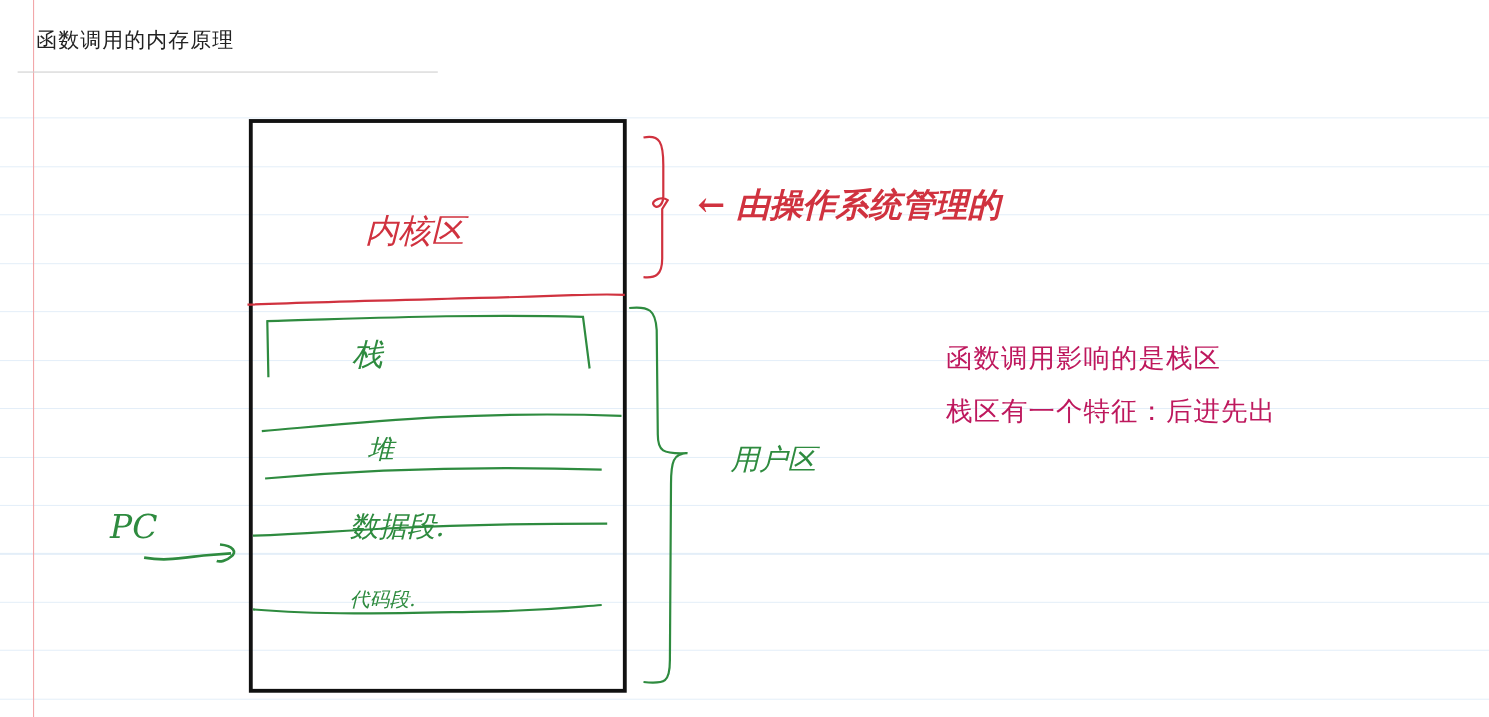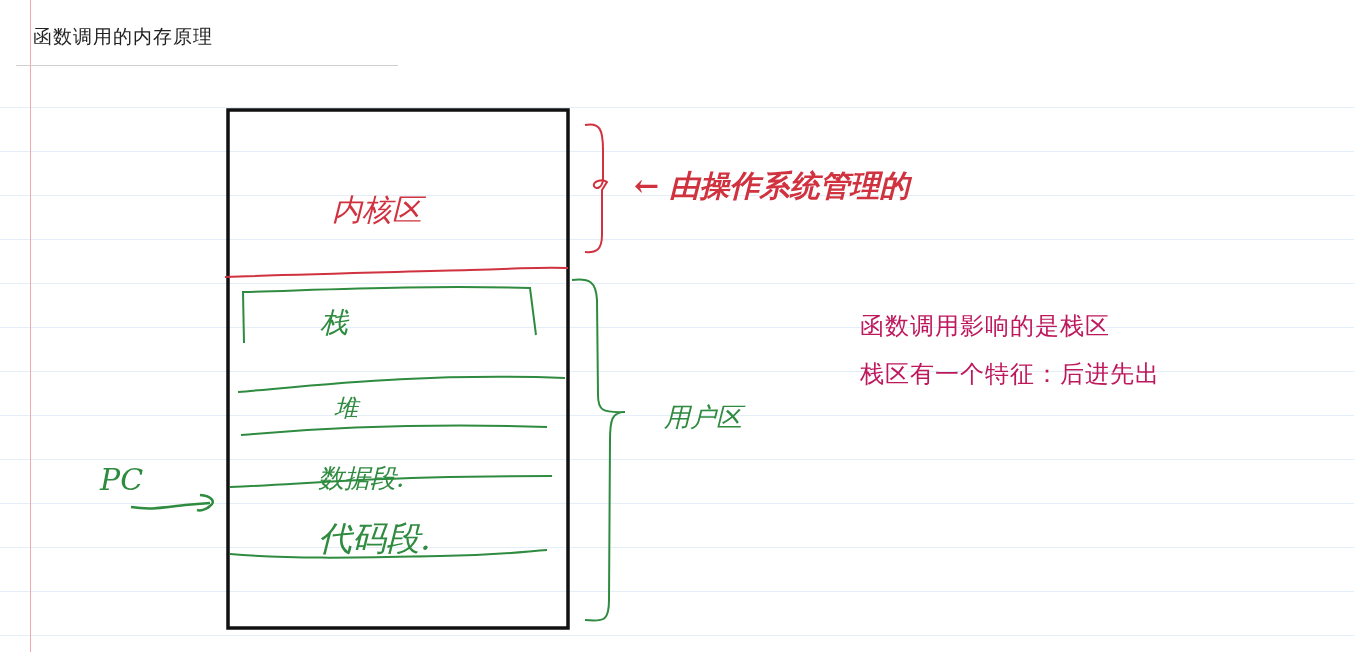--- a/index.html
+++ b/index.html
@@ -66,19 +66,19 @@
   <path d="M131 507 C150 510, 160 508, 185 505 L210 503" fill="none" stroke="#2e8b3f" stroke-width="2.5"></path>
   <path d="M200 495 C212 496, 216 502, 210 506 C206 510, 200 511, 197 510" fill="none" stroke="#2e8b3f" stroke-width="2.5"></path>
 </svg>
 
 <div class="hand red" style="left:332px; top:190px; font-size:30px;">内核区</div>
 <div class="hand red" style="left:634px; top:166px; font-size:30px;font-weight:bold;">← 由操作系统管理的</div>
 
 <div class="hand green" style="left:320px; top:304px; font-size:28px;">栈</div>
 <div class="hand green" style="left:334px; top:392px; font-size:24px;">堆</div>
 <div class="hand green" style="left:318px; top:437px; font-size:26px;margin-top:24px;">数据段.</div>
-<div class="hand green" style="left:318px; top:516px; font-size:34px;">代码段.</div>
+<div class="hand green" style="left:318px; top:533px; font-size:18px;">代码段.</div>
 
 <div class="hand green" style="left:100px; top:462px; font-size:30px;">PC</div>
 <div class="hand green" style="left:664px; top:400px; font-size:26px;">用户区</div>
 
 <div class="note" style="top:310px;">函数调用影响的是栈区</div>
 <div class="note" style="top:358px;font-family:Liberation Serif, serif;">栈区有一个特征：后进先出</div>
 
 </body></html>

